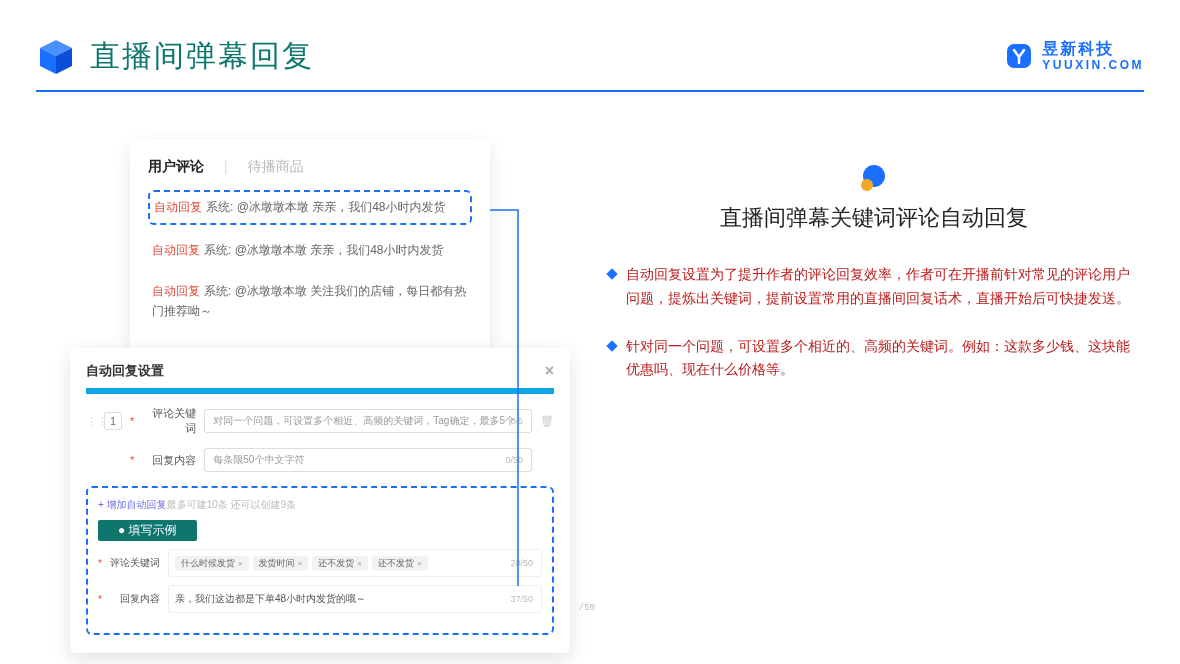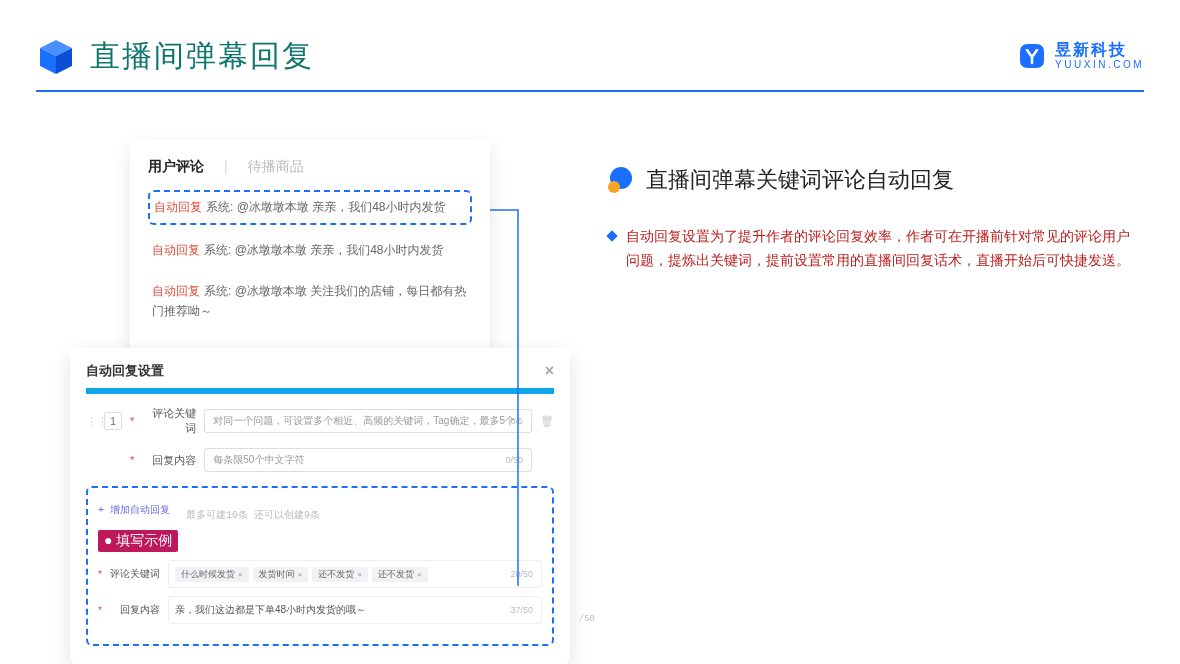--- a/index.html
+++ b/index.html
@@ -22,21 +22,21 @@
   display: flex;
   align-items: center;
   justify-content: space-between;
 }
 .header-left { display: flex; align-items: center; gap: 14px; }
 .cube-icon { width: 40px; height: 40px; position: relative; }
 .title { font-size: 30px; font-weight: 400; color: #0f766e; letter-spacing: 2px; }
 .logo { display: flex; align-items: center; gap: 8px; }
 .logo-text { display: flex; flex-direction: column; line-height: 1; }
 .logo-cn { font-size: 16px; font-weight: 700; color: #1b6fff; letter-spacing: 2px; }
-.logo-en { font-size: 10px; color: #1b6fff; letter-spacing: 2.5px; margin-top: 2px; }
+.logo-en { font-size: 12px; color: #1b6fff; letter-spacing: 2.5px; margin-top: 2px; font-weight: bold; }
 
 .divider {
   position: absolute;
   top: 90px;
   left: 36px;
   right: 36px;
   height: 2px;
   background: #1b6fff;
 }
 
@@ -125,28 +125,28 @@
 }
 .form-counter { position: absolute; right: 8px; color: #bbb; font-size: 9px; }
 .trash-icon { color: #ccc; width: 14px; text-align: center; font-size: 11px; }
 
 .example-block {
   margin-top: 14px;
   border: 2px dashed #1b6fff;
   border-radius: 6px;
   padding: 10px 10px 12px 10px;
 }
-.add-link { color: #6b6be3; font-size: 10px; margin-bottom: 8px; display: flex; align-items: center; gap: 16px; font-family: Liberation Mono, monospace; }
-.add-link .hint { color: #bbb; margin-top: 10px; }
+.add-link { color: #6b6be3; font-size: 10px; margin-bottom: 8px; display: flex; align-items: center; gap: 0; }
+.add-link .hint { color: #bbb; }
 .ex-badge {
   display: inline-block;
-  background: #be185d;
+  background: #0f766e;
   color: #fff;
-  font-size: 14px;
-  padding: 2px 6px;
+  font-size: 12px;
+  padding: 2px 20px;
   border-radius: 2px;
   margin-bottom: 8px;
 }
 .tag-chip {
   display: inline-flex; align-items: center;
   background: #f2f2f5;
   border-radius: 3px;
   padding: 1px 6px;
   font-size: 9px;
   color: #666;
@@ -195,20 +195,21 @@
   right: 40px;
 }
 .section-title {
   display: flex;
   align-items: center;
   gap: 12px;
   font-size: 22px;
   color: #222;
   margin-bottom: 30px;
   font-weight: 400;
+  flex-direction: column;
 }
 .dot-icon { position: relative; width: 26px; height: 26px; }
 .dot-blue { position: absolute; width: 22px; height: 22px; background: #1b6fff; border-radius: 50%; top: 0; left: 2px; }
 .dot-orange { position: absolute; width: 12px; height: 12px; background: #f5a623; border-radius: 50%; bottom: 0; left: 0; }
 
 .bullet-item {
   display: flex;
   gap: 10px;
   font-size: 14px;
   color: #b91c1c;
@@ -354,13 +355,17 @@
       <div class="dot-blue"></div>
       <div class="dot-orange"></div>
     </div>
     <span>直播间弹幕关键词评论自动回复</span>
   </div>
 
   <div class="bullet-item">
     <div class="diamond"></div>
     <span>自动回复设置为了提升作者的评论回复效率，作者可在开播前针对常见的评论用户问题，提炼出关键词，提前设置常用的直播间回复话术，直播开始后可快捷发送。</span>
   </div>
+  <div class="bullet-item">
+    <div class="diamond"></div>
+    <span>针对同一个问题，可设置多个相近的、高频的关键词。例如：这款多少钱、这块能优惠吗、现在什么价格等。</span>
+  </div>
 </div>
 
 </body></html>

